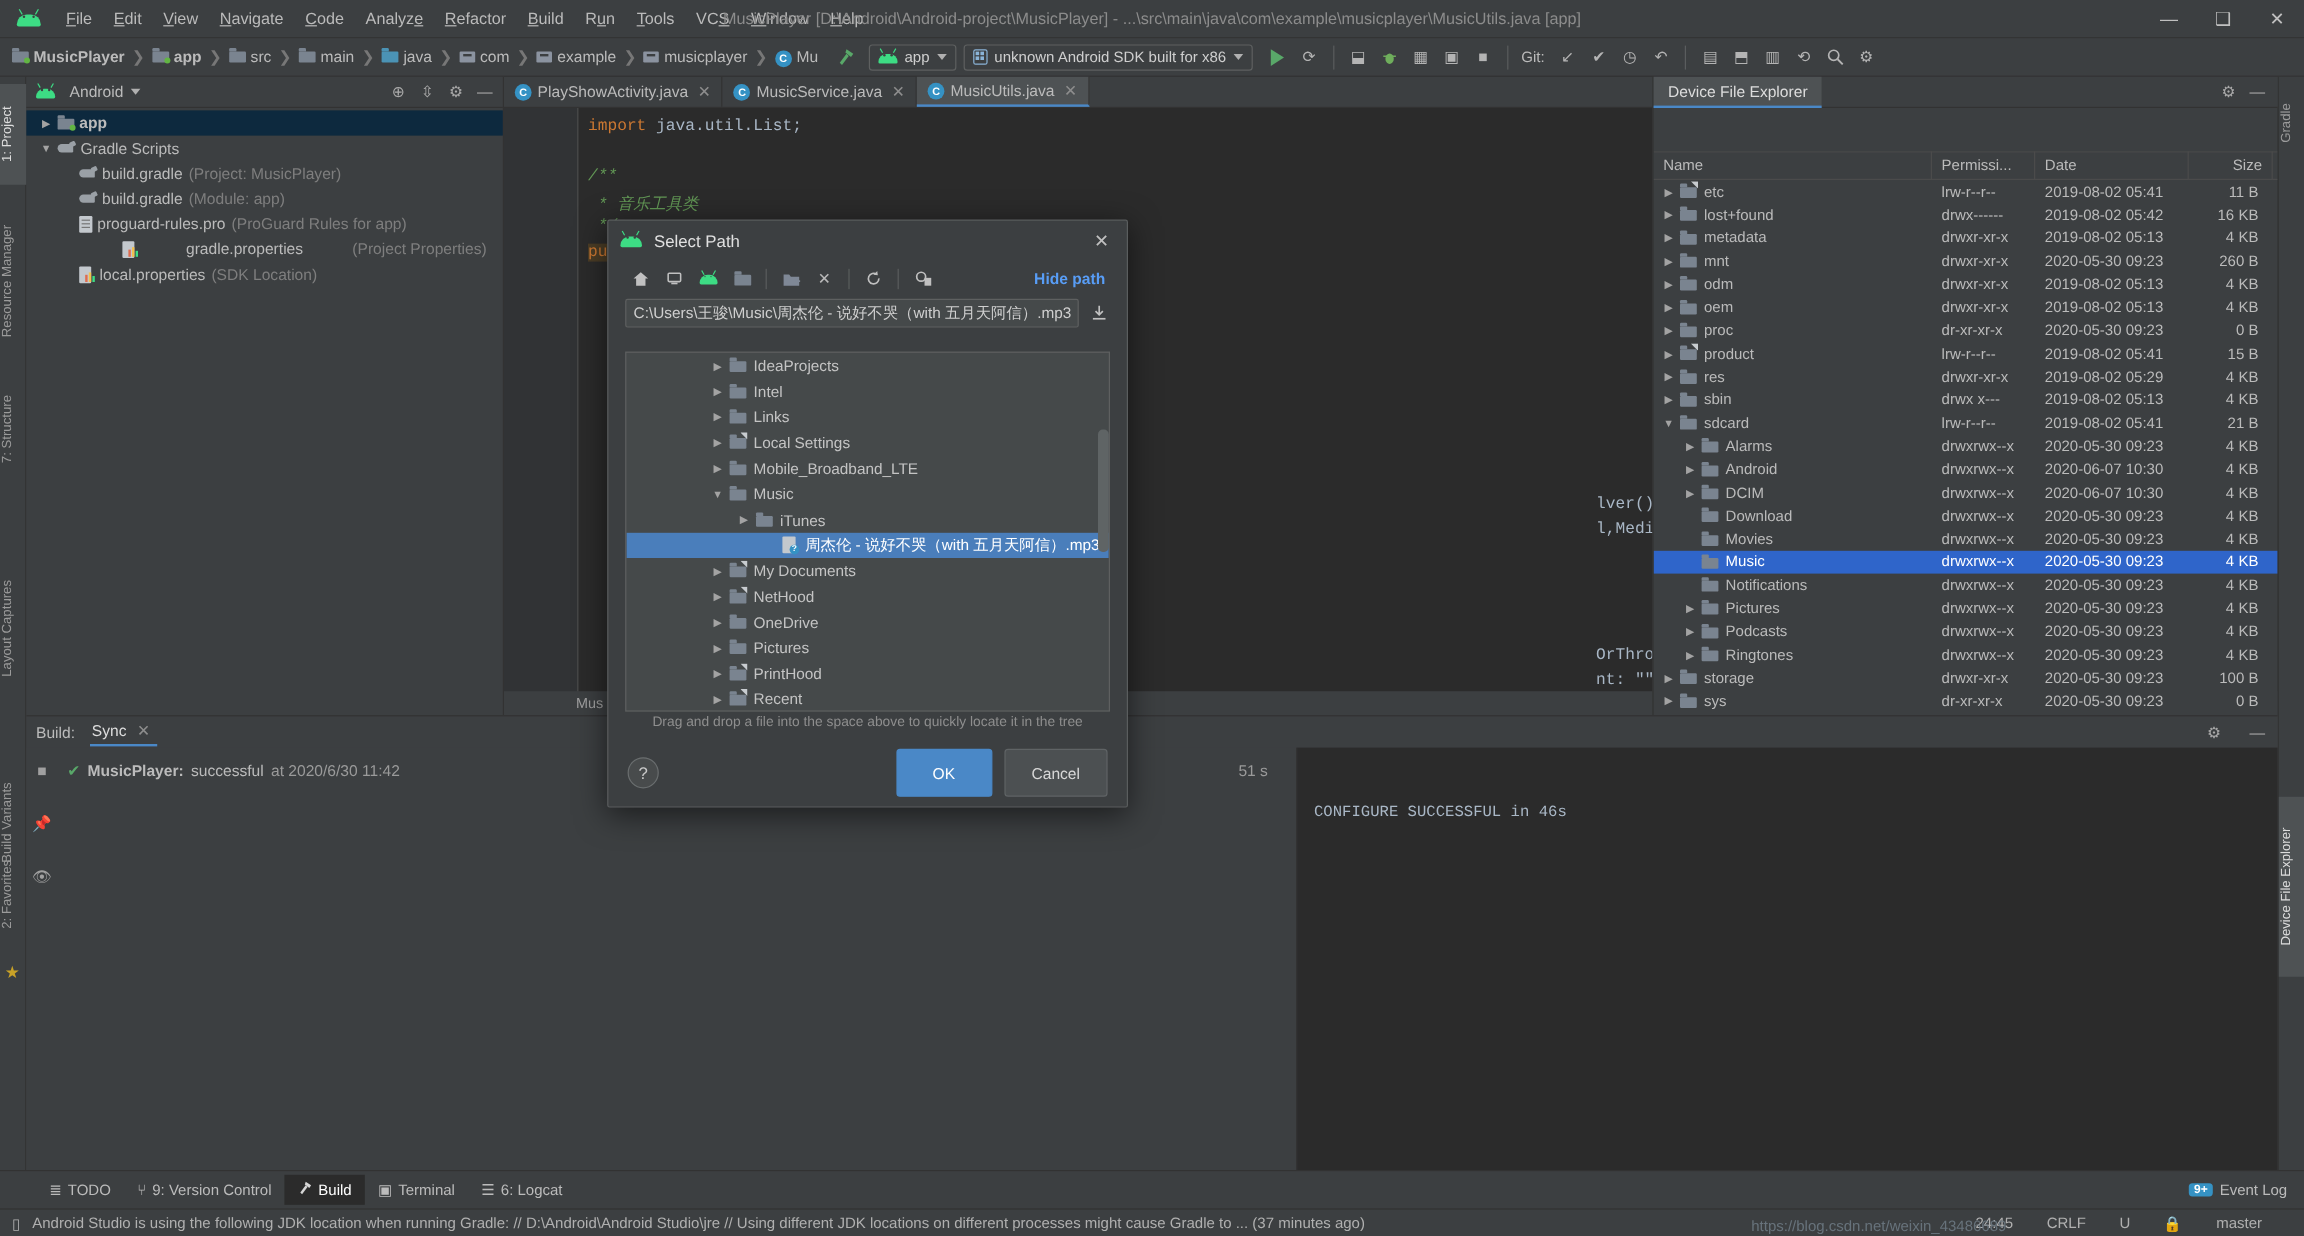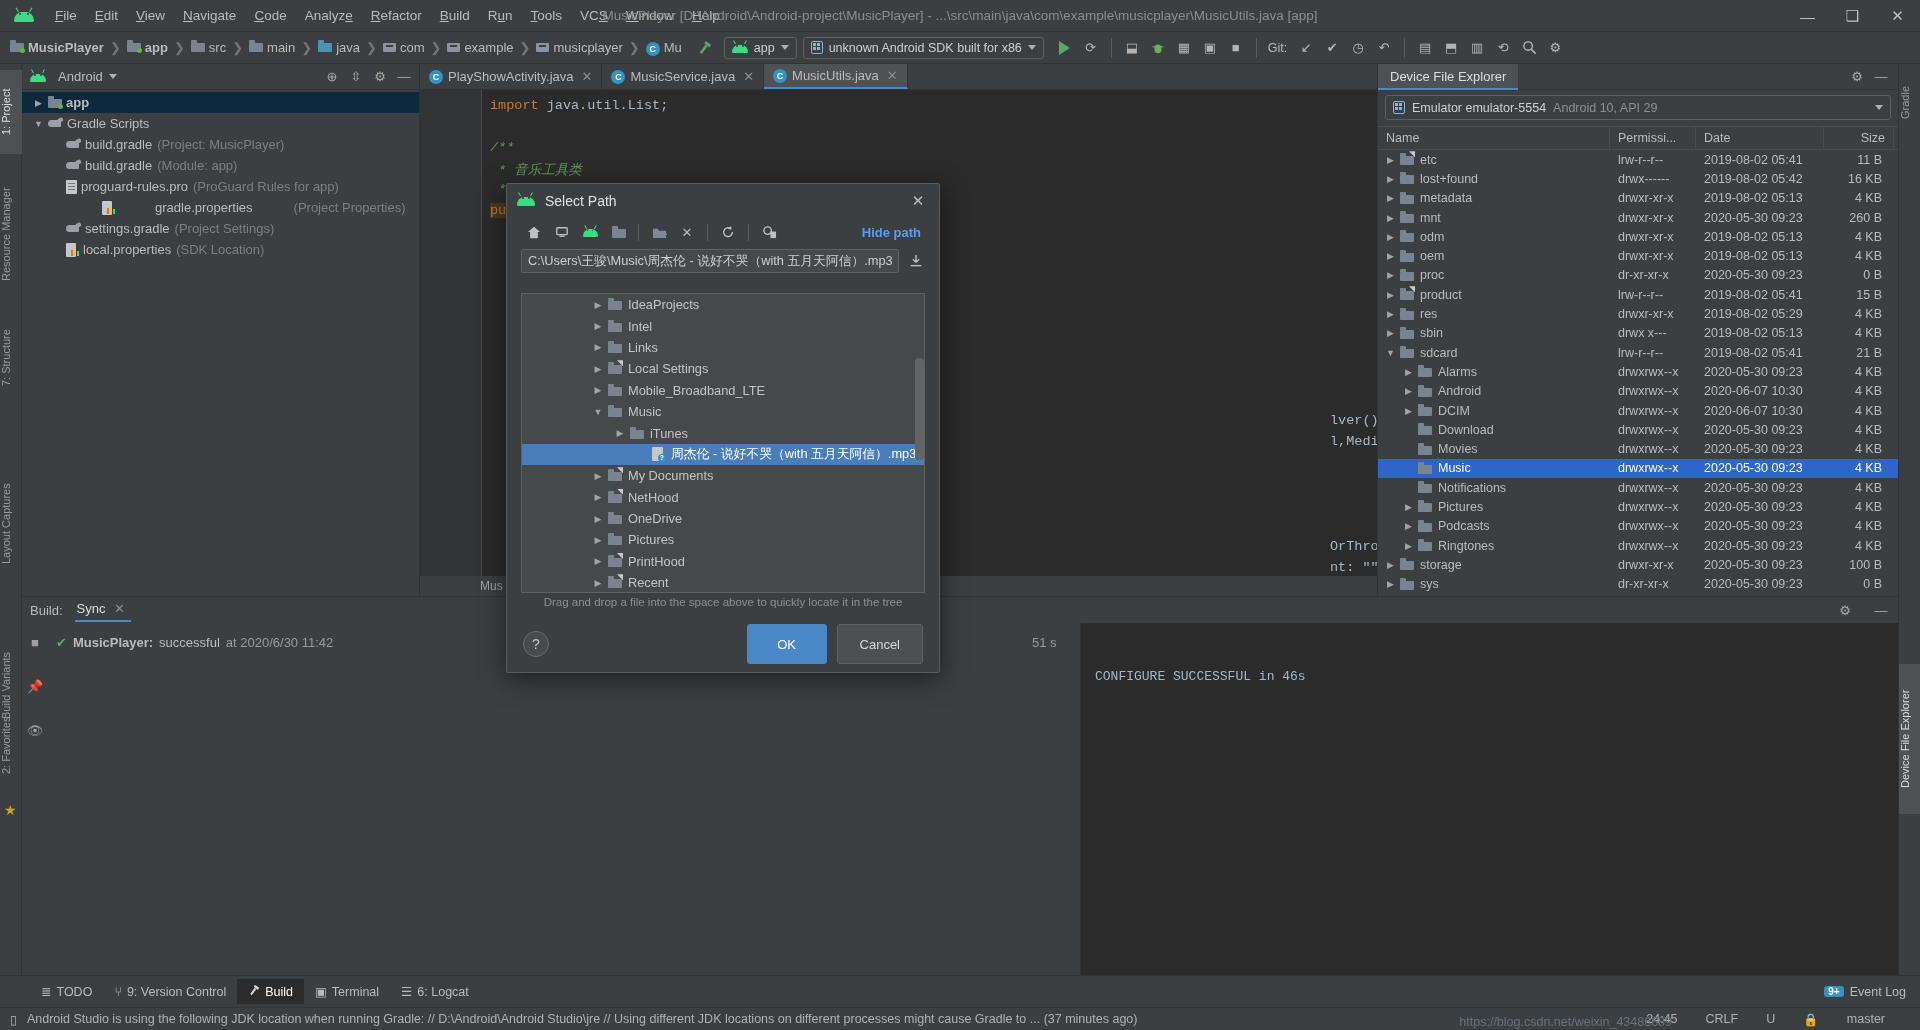--- a/index.html
+++ b/index.html
@@ -482,28 +482,20 @@
               <span class="b2"></span>
               <span class="b3"></span>
             </span>
           </span>
           <span class="tlabel">gradle.properties</span>
           <span class="tsub">(Project Properties)</span>
         </div>
         <div class="trow" style="padding-left: 28px;">
           <span class="arrow empty">▶</span>
           <span style="margin-left:3px;display:inline-flex;align-items:center">
-            <span class="gradle-ic"></span>
-          </span>
-          <span class="tlabel">settings.gradle</span>
-          <span class="tsub">(Project Settings)</span>
-        </div>
-        <div class="trow" style="padding-left: 28px;">
-          <span class="arrow empty">▶</span>
-          <span style="margin-left:3px;display:inline-flex;align-items:center">
             <span class="prop-ic">
               <span class="pg"></span>
               <span class="b1"></span>
               <span class="b2"></span>
               <span class="b3"></span>
             </span>
           </span>
           <span class="tlabel">local.properties</span>
           <span class="tsub">(SDK Location)</span>
         </div>
@@ -587,27 +579,20 @@
     </div>
   </div>
 
   <div class="dfe">
     <div class="dfe-head">
       <div class="ttl">Device File Explorer</div>
       <div style="flex:1"></div>
       <span class="hicon" style="margin-right:6px">⚙</span>
       <span class="hicon" style="margin-right:8px">—</span>
     </div>
-    <div class="dfe-devsel">
-      <span class="phone-ic"></span>
-      <span>Emulator emulator-5554</span>
-      <span class="grey">Android 10, API 29</span>
-      <span class="sp"></span>
-      <span class="caret"></span>
-    </div>
     <div class="dfe-table">
       <div class="dfe-hdr">
         <div class="c-name">Name</div>
         <div class="c-perm">Permissi...</div>
         <div class="c-date">Date</div>
         <div class="c-size">Size</div>
       </div>
       <div id="dfe-rows">
           <div class="dfe-row">
             <div class="c-name" style="padding-left:6px">

